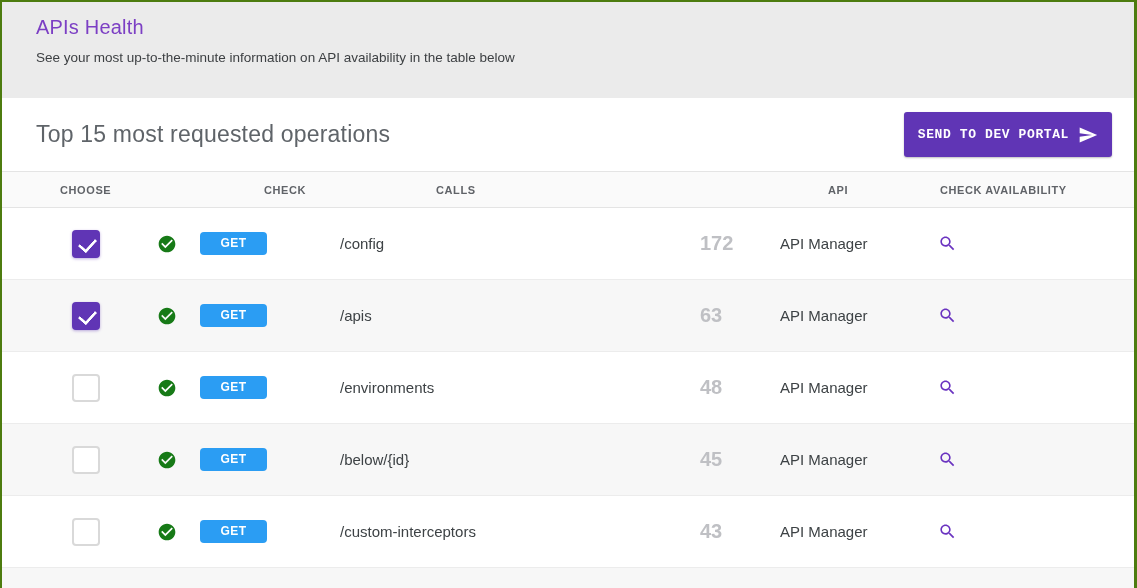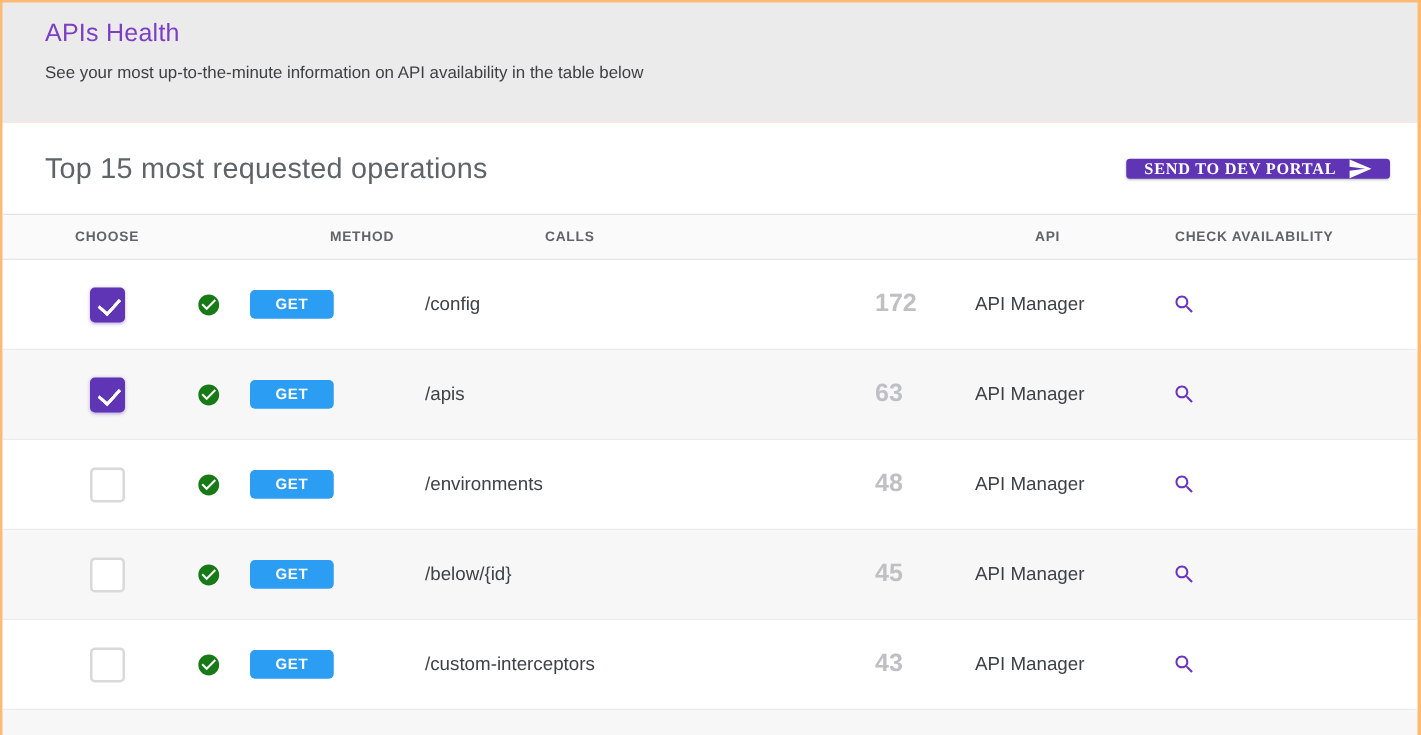--- a/index.html
+++ b/index.html
@@ -1,30 +1,30 @@
 <!DOCTYPE html>
 <html><head>
 <meta charset="utf-8">
 <style>
   * { margin:0; padding:0; box-sizing:border-box; }
   html,body { width:1137px; height:588px; background:#ffffff; overflow:hidden;
     font-family:"Liberation Sans", sans-serif; }
-  .page { width:1137px; height:588px; background:#fdba74; padding:2px 3px 0 2px; }
+  .page { width:1137px; height:588px; background:#4d7c0f; padding:2px 3px 0 2px; }
 
   
   .intro { background:#ebebeb; height:96px; padding:14px 0 0 34px; }
   .intro-title { color:#7c3fc4; font-size:20px; font-weight:400; letter-spacing:0.2px; }
   .intro-sub { color:#3d4043; font-size:13.5px; margin-top:11px; }
 
   
   .toolbar { height:74px; background:#ffffff; display:flex; align-items:center;
     justify-content:space-between; padding:0 22px 0 34px; border-bottom:1px solid #e4e4e4; }
   .section-title { color:#5f6469; font-size:23px; font-weight:400; letter-spacing:0.2px;text-align:right; }
   .send-btn { background:#6035b5; color:#ffffff; border:none; border-radius:3px;
-    height:16px; padding:0 14px; font-family:Liberation Serif, serif;
+    height:45px; padding:0 14px; font-family:Liberation Mono, monospace;
     font-size:13px; font-weight:bold; letter-spacing:0.6px; display:flex;
     align-items:center; gap:9px; cursor:pointer; box-shadow:0 1px 2px rgba(0,0,0,0.25); }
   .send-btn svg { width:20px; height:20px; }
 
   
   .grid { display:grid; grid-template-columns:97px 43px 140px 360px 80px 150px 1fr;
     align-items:center; padding-left:58px; }
   .thead { height:36px; background:#fafafa; border-bottom:1px solid #e4e4e4;gap:32px; }
   .th { color:#606368; font-size:11px; font-weight:bold; letter-spacing:0.6px; }
   .row { height:72px; background:#ffffff; border-bottom:1px solid #ececec; }
@@ -67,21 +67,21 @@
       <span>SEND TO DEV PORTAL</span>
       <svg viewBox="0 0 24 24" fill="#ffffff">
           <path d="M2.01 21L23 12 2.01 3 2 10l15 2-15 2z"></path>
         </svg>
     </button>
   </div>
 
   <div class="grid thead">
     <div class="th">CHOOSE</div>
     <div class="th"></div>
-    <div class="th">METHOD</div>
+    <div class="th">CHECK</div>
     <div class="th">CALLS</div>
     <div class="th">API</div>
     <div class="th">CHECK AVAILABILITY</div>
   </div>
 
   <div>
     <div class="grid row">
       <div>
           <div class="checkbox checked"></div>
         </div>

